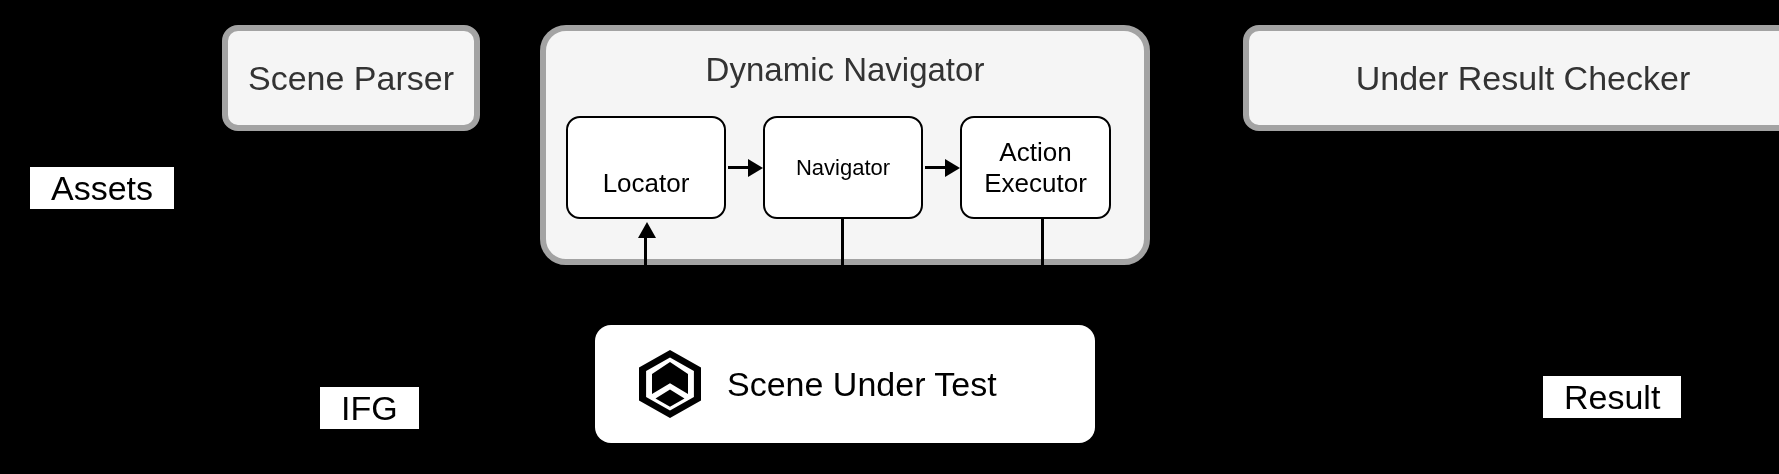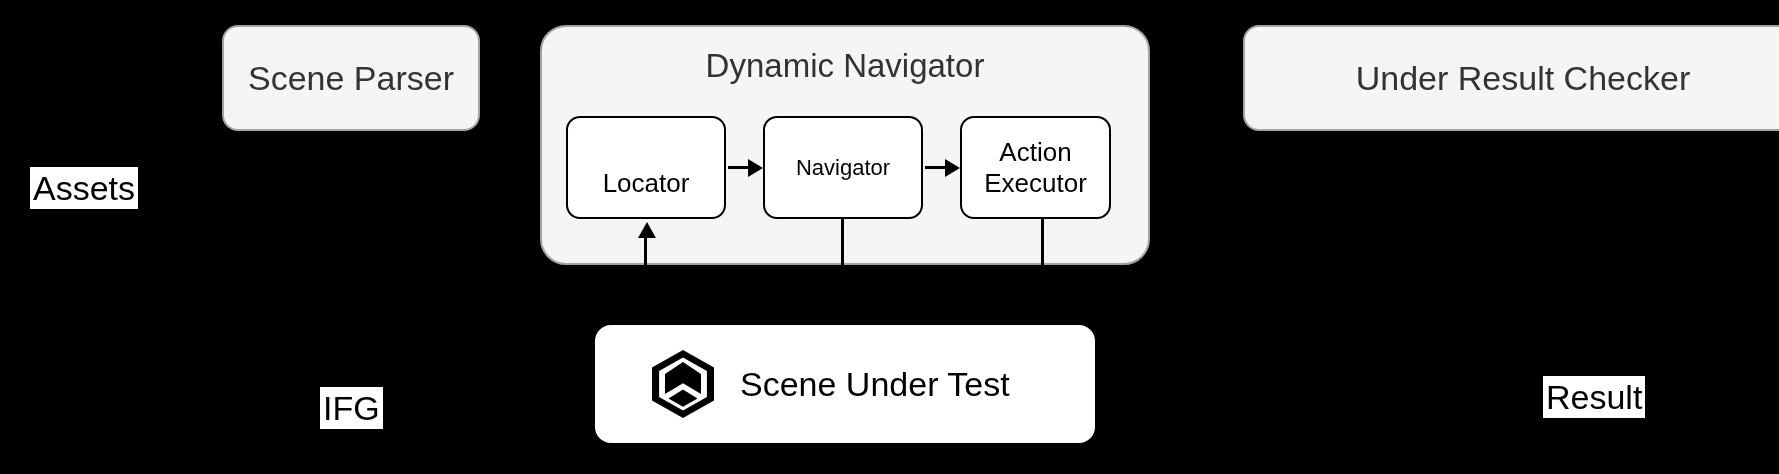--- a/index.html
+++ b/index.html
@@ -23,21 +23,21 @@
     display: flex;
     align-items: center;
     justify-content: center;
     text-align: center;
     line-height: 1.18;
   }
 
   
   .node-grey {
     background: #f5f5f5;
-    border: 2px solid #a3a3a3;
+    border: 6px solid #a3a3a3;
     border-radius: 16px;
     color: #333333;
   }
 
   
   .node-white {
     background: #ffffff;
     border: 2px solid #000000;
     border-radius: 14px;
     color: #000000;
@@ -51,21 +51,21 @@
     color: #000000;
   }
 
   
   .edge-label {
     position: absolute;
     background: #ffffff;
     color: #000000;
     font-size: 34px;
     line-height: 42px;
-    padding: 0 3px;
+    padding: 0 21px;
     white-space: nowrap;
     box-sizing: border-box;
   }
 
   
   #scene-parser {
     left: 222px;  top: 25px;
     width: 258px; height: 106px;
     font-size: 34px;
   }
@@ -101,21 +101,21 @@
     left: 960px; top: 116px;
     width: 151px; height: 103px;
     font-size: 26px;
   }
 
   #scene-under-test {
     left: 595px; top: 325px;
     width: 500px; height: 118px;
     font-size: 34px;
     justify-content: flex-start;
-    padding-left: 57px;
+    padding-left: 44px;
   }
   #scene-under-test .label {
     margin-left: 26px;
   }
 
   
   #label-assets { left: 30px;  top: 167px; }
   #label-ifg    { left: 320px; top: 387px; }
   #label-result { left: 1543px;top: 376px; }
 

